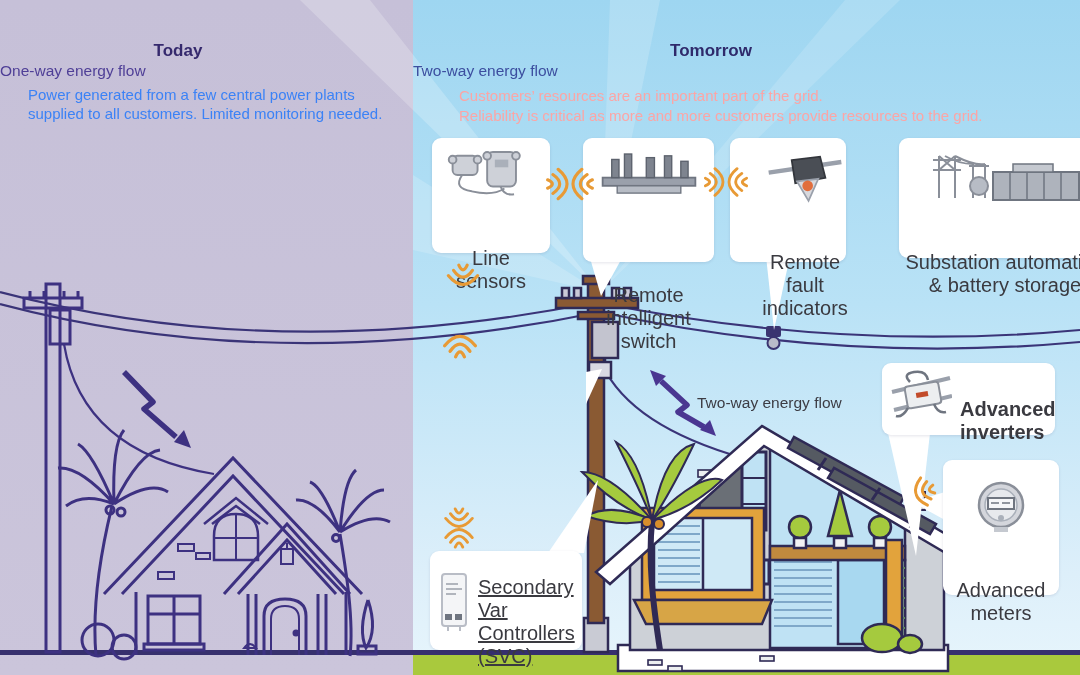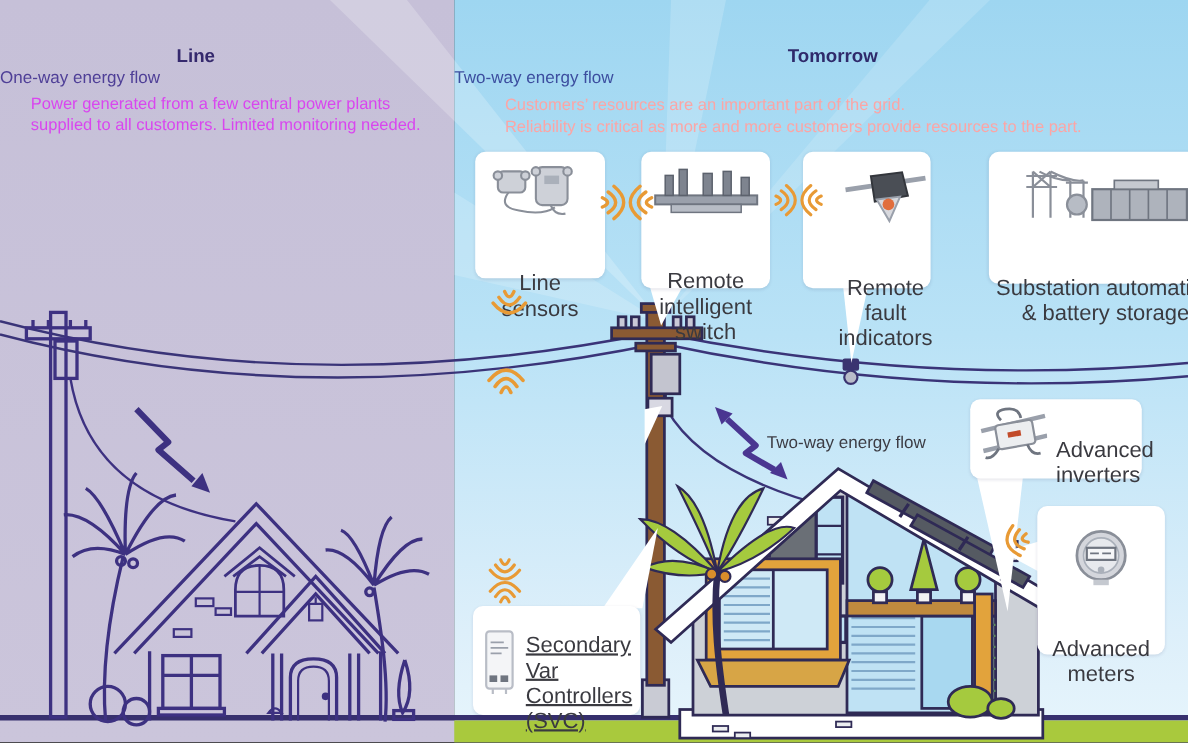--- a/index.html
+++ b/index.html
@@ -12,38 +12,38 @@
   
   .left-bg{left:0;top:0;width:413px;height:675px;background:linear-gradient(#c6c0d8,#cbc5db);}
   .right-bg{left:413px;top:0;width:667px;height:675px;background:linear-gradient(#9ed6f1 0%,#b9e2f6 45%,#ddeffa 85%,#e7f5fc 100%);}
   .ground-line{left:0;top:650px;width:1080px;height:5px;background:#37306e;}
   .grass{left:413px;top:655px;width:667px;height:20px;background:#a9c93d;}
   
   .panel-title{font-size:17px;font-weight:bold;text-align:center;}
   .panel-sub{font-size:15.5px;text-align:left;}
   .today-title{left:0;top:41px;width:356px;color:#35296d;}
   .today-sub{left:0;top:62px;width:356px;color:#4f3f97;}
-  .today-body{left:28px;top:85px;width:366px;font-size:15px;line-height:1.28;color:#d946ef;}
-  .tmrw-title{left:437px;top:41px;width:640px;color:#2f2a6b;}
+  .today-body{left:28px;top:85px;width:366px;font-size:15px;line-height:1.28;color:#3b82f6;}
+  .tmrw-title{left:391px;top:41px;width:640px;color:#2f2a6b;}
   .tmrw-sub{left:413px;top:62px;width:640px;color:#3c4e9f;}
   .tmrw-body{left:459px;top:86px;width:600px;font-size:15px;line-height:1.32;color:#fca5a5;}
   .flow-label{left:697px;top:394px;width:170px;font-size:15.5px;color:#3c3c44;}
   
   .dbox{background:#fff;border-radius:9px;box-shadow:0 1px 3px rgba(40,40,90,.12);
         display:flex;box-sizing:border-box;color:#3a3a40;}
   .dbox .lbl{font-size:20px;line-height:1.14;margin-top:43px;}
   .col{flex-direction:column;align-items:center;justify-content:flex-start;text-align:center;padding:8px 5px 6px;}
   .row{flex-direction:row;align-items:center;text-align:left;padding:6px 8px;gap:8px;}
   .bx-ls{left:432px;top:138px;width:118px;height:115px;}
-  .bx-ris{left:583px;top:138px;width:117px;height:124px;}
+  .bx-ris{left:583px;top:138px;width:131px;height:124px;gap:39px;}
   .bx-rfi{left:730px;top:138px;width:116px;height:124px;padding-left:39px;}
   .bx-sub{left:899px;top:138px;width:212px;height:120px;}
   .bx-wn{left:430px;top:362px;width:158px;height:146px;}
   .bx-svc{left:430px;top:551px;width:152px;height:99px;text-decoration:underline;}
-  .bx-ai{left:882px;top:363px;width:156px;height:72px;}
+  .bx-ai{left:882px;top:363px;width:173px;height:72px;font-weight:bold;}
   .bx-am{left:943px;top:460px;width:116px;height:135px;}
   .imgbox{flex:0 0 auto;display:flex;align-items:center;justify-content:center;}
   
   .wifi{display:flex;align-items:center;}
   .wifi svg{display:block;}
 </style>
 </head>
 <body>
 
 <div class="stage">
@@ -220,29 +220,29 @@
     <g fill="#ffffff">
       <polygon points="590,258 622,258 601,296"></polygon>
       <polygon points="766,256 790,256 774,330"></polygon>
       <polygon points="586,372 586,404 602,369"></polygon>
       <polygon points="548,553 584,553 598,480"></polygon>
       <polygon points="888,433 930,433 916,556"></polygon>
       <polygon points="945,492 945,520 912,502"></polygon>
     </g>
   </svg>
 
-  <div class="abs panel-title today-title">Line</div>
+  <div class="abs panel-title today-title">Today</div>
   <div class="abs panel-sub today-sub">One-way energy flow</div>
   <div class="abs today-body">Power generated from a few central power plants supplied to all customers. Limited monitoring needed.</div>
 
   <div class="abs panel-title tmrw-title">Tomorrow</div>
   <div class="abs panel-sub tmrw-sub">Two-way energy flow</div>
   <div class="abs tmrw-body">
     <div>Customers’ resources are an important part of the grid.</div>
-    <div>Reliability is critical as more and more customers provide resources to the part.</div>
+    <div>Reliability is critical as more and more customers provide resources to the grid.</div>
   </div>
 
   <div class="abs flow-label">Two-way energy flow</div>
 
   <div class="abs dbox col bx-ls">
     <span class="imgbox">
       <svg width="96" height="58" viewBox="0 0 100 60">
         <g stroke="#8a8f99" stroke-width="2" fill="#ced1d8">
           <rect x="10" y="10" width="26" height="20" rx="5"></rect>
           <circle cx="10" cy="14" r="4"></circle>

